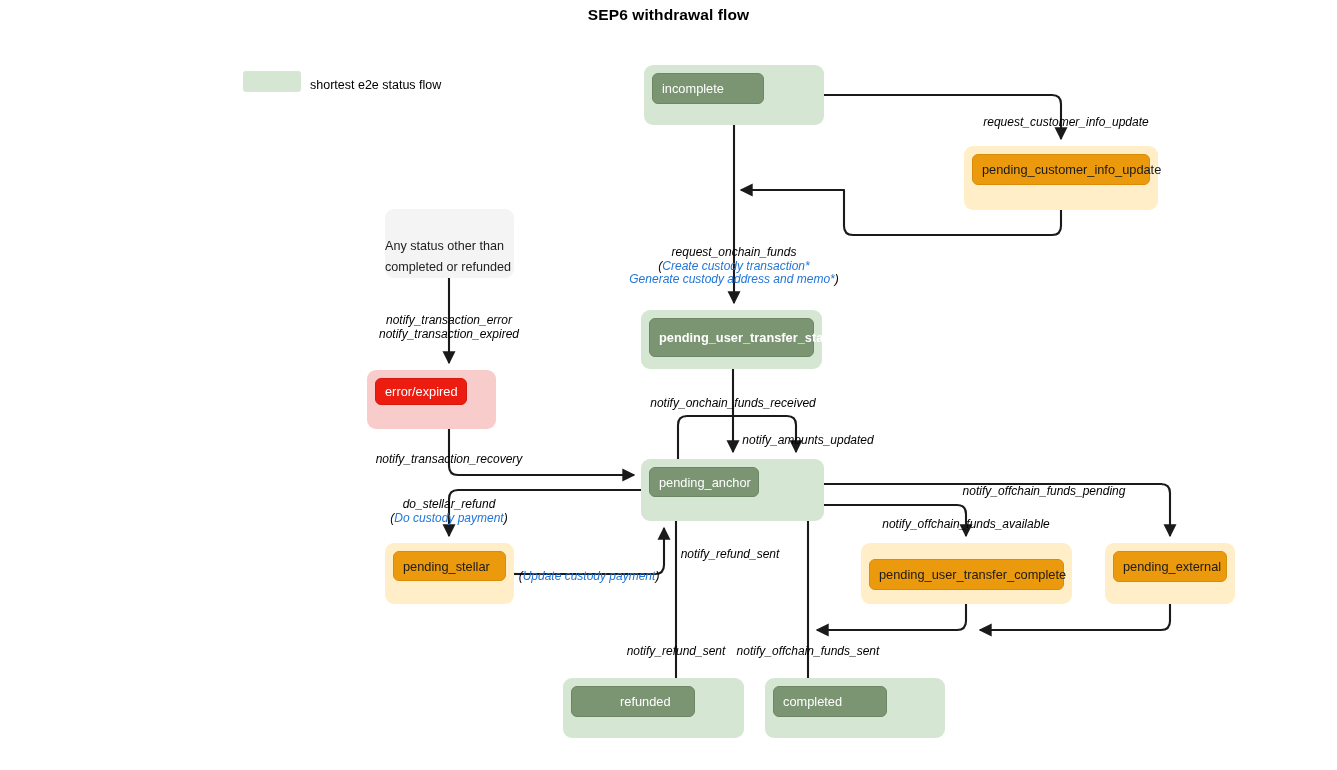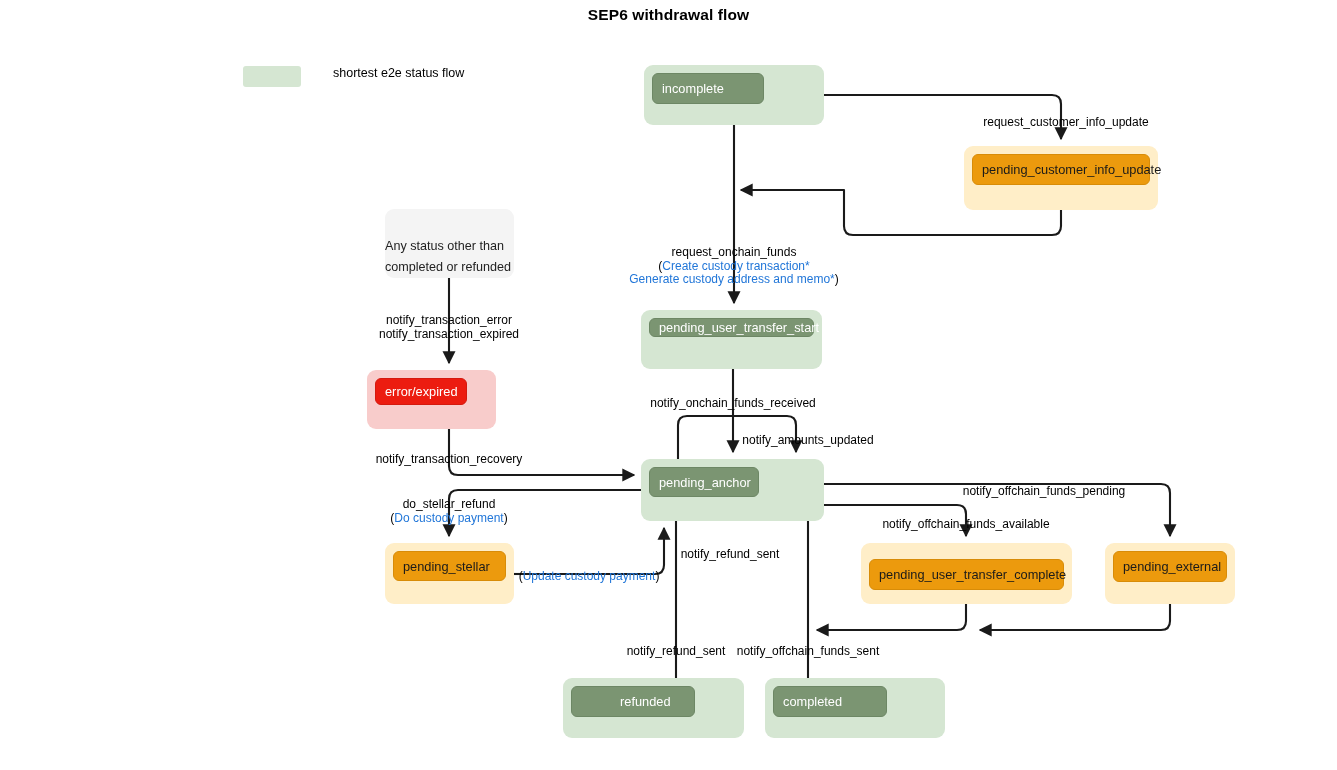--- a/index.html
+++ b/index.html
@@ -21,24 +21,23 @@
     left: 0; top: 6px; width: 1337px;
     text-align: center;
     font-size: 15.5px;
     font-weight: bold;
     letter-spacing: 0.1px;
   }
 
   
   .legend { position: absolute; left: 243px; top: 66px; }
   .legend-row {
-    display: flex; align-items: flex-start;
+    display: flex; align-items: flex-end;
     height: 26px;
     margin-bottom: 3px;
-    gap: 23px;
   }
   .legend-swatch {
     width: 58px; height: 21px;
     border-radius: 3px;
     margin-right: 9px;
     flex: 0 0 auto;
   }
   .legend-swatch.green { background: #d5e6d2; }
   .legend-swatch.orange { background: #ffeec8; }
   .legend-fn {
@@ -87,21 +86,21 @@
 
   
   .elabel {
     position: absolute;
     font-size: 12px;
     line-height: 14.5px;
     white-space: nowrap;
     color: #000;
     background: transparent;
   }
-  .elabel.ctr { transform: translateX(-50%); text-align: center; }
+  .elabel.ctr { transform: translateX(-50%); text-align: center; font-style: italic; }
   .elabel .fn { color: #2176d8; }
   .elabel .pa { color: #000; }
 </style>
 </head>
 <body>
 
 <svg id="canvas" viewBox="0 0 1337 770" width="1337" height="770" aria-hidden="true">
   <defs>
     <marker id="ah" viewBox="0 0 10 10" refX="9" refY="5" markerWidth="6.2" markerHeight="6.2" orient="auto-start-reverse">
       <path d="M 0 0 L 10 5 L 0 10 z" fill="#1a1a1a"></path>
@@ -153,21 +152,21 @@
 </div>
 
 <div id="nodes-layer">
     <div class="node green" style="left: 644px; top: 65px; width: 180px; height: 60px;">
       <div class="chip green" style="width: 112px; height: 31px;">incomplete</div>
     </div>
     <div class="node orange" style="left: 964px; top: 146px; width: 194px; height: 64px;">
       <div class="chip orange" style="width: 178px; height: 31px;">pending_customer_info_update</div>
     </div>
     <div class="node green" style="left: 641px; top: 310px; width: 181px; height: 59px;">
-      <div class="chip green" style="width: 165px; height: 19px;">pending_user_transfer_start</div>
+      <div class="chip green" style="width: 165px; height: 39px; font-weight: bold;">pending_user_transfer_start</div>
     </div>
     <div class="node gray" style="left: 385px; top: 209px; width: 129px; height: 69px;">
       <div class="plain-label">Any status other than<br>completed or refunded</div>
     </div>
     <div class="node red" style="left: 367px; top: 370px; width: 129px; height: 59px;">
       <div class="chip red" style="width: 92px; height: 27px;">error/expired</div>
     </div>
     <div class="node green" style="left: 641px; top: 459px; width: 183px; height: 62px;">
       <div class="chip green" style="width: 110px; height: 30px;">pending_anchor</div>
     </div>

